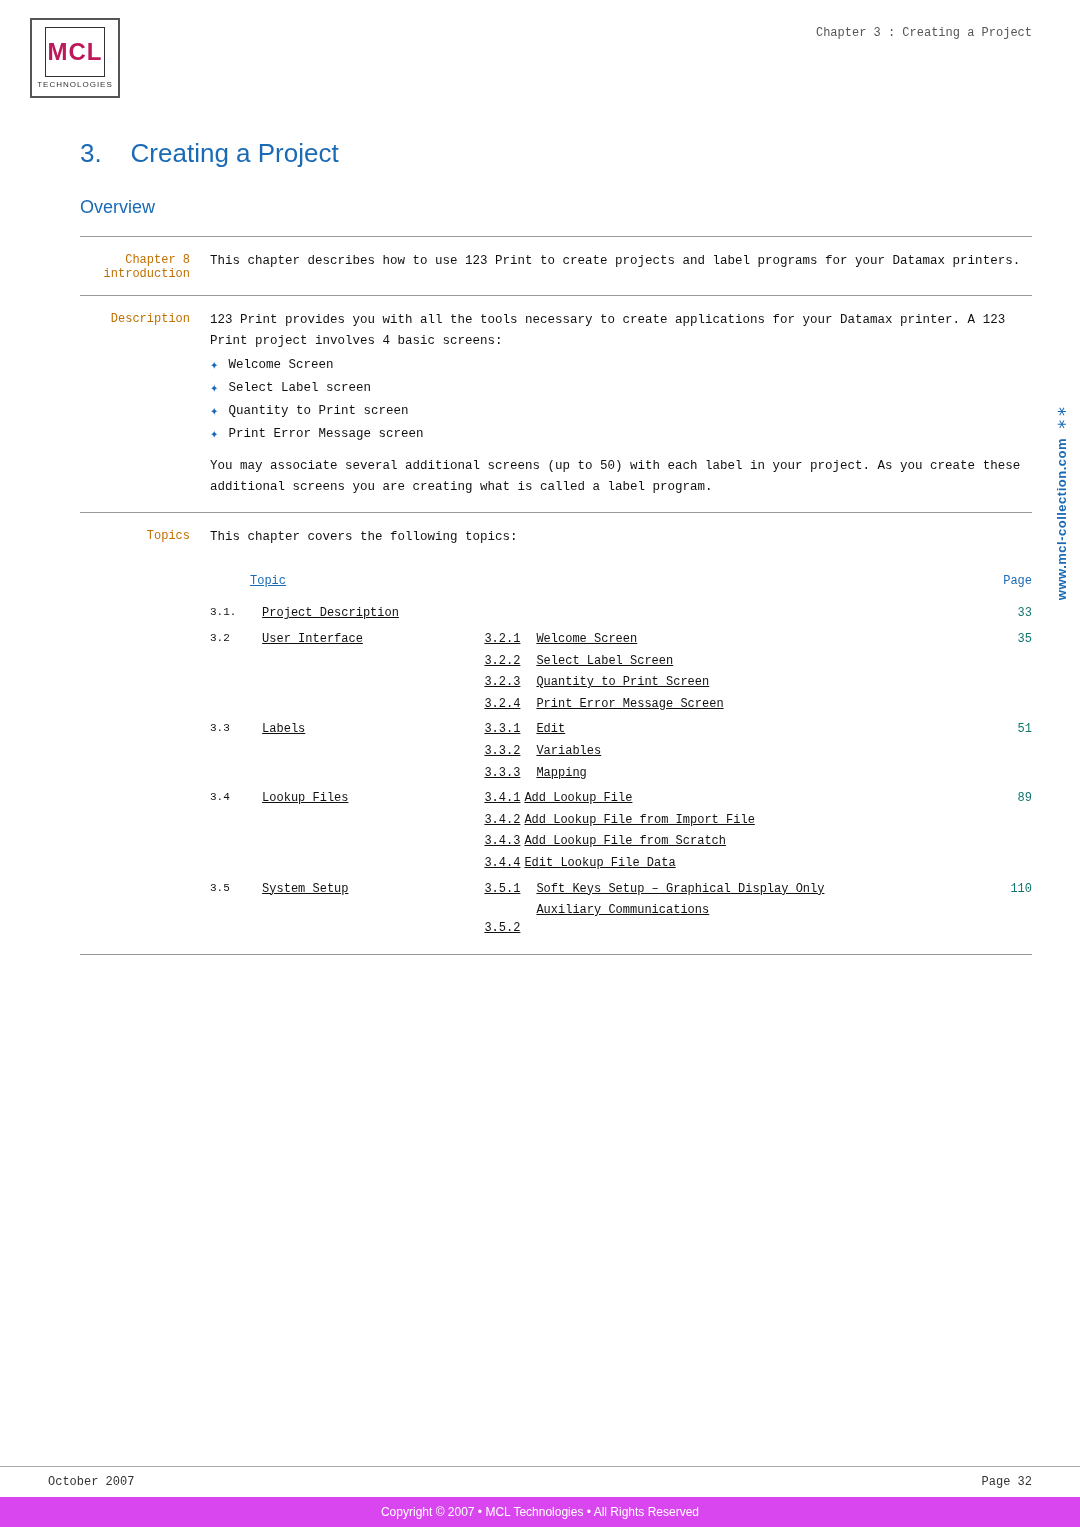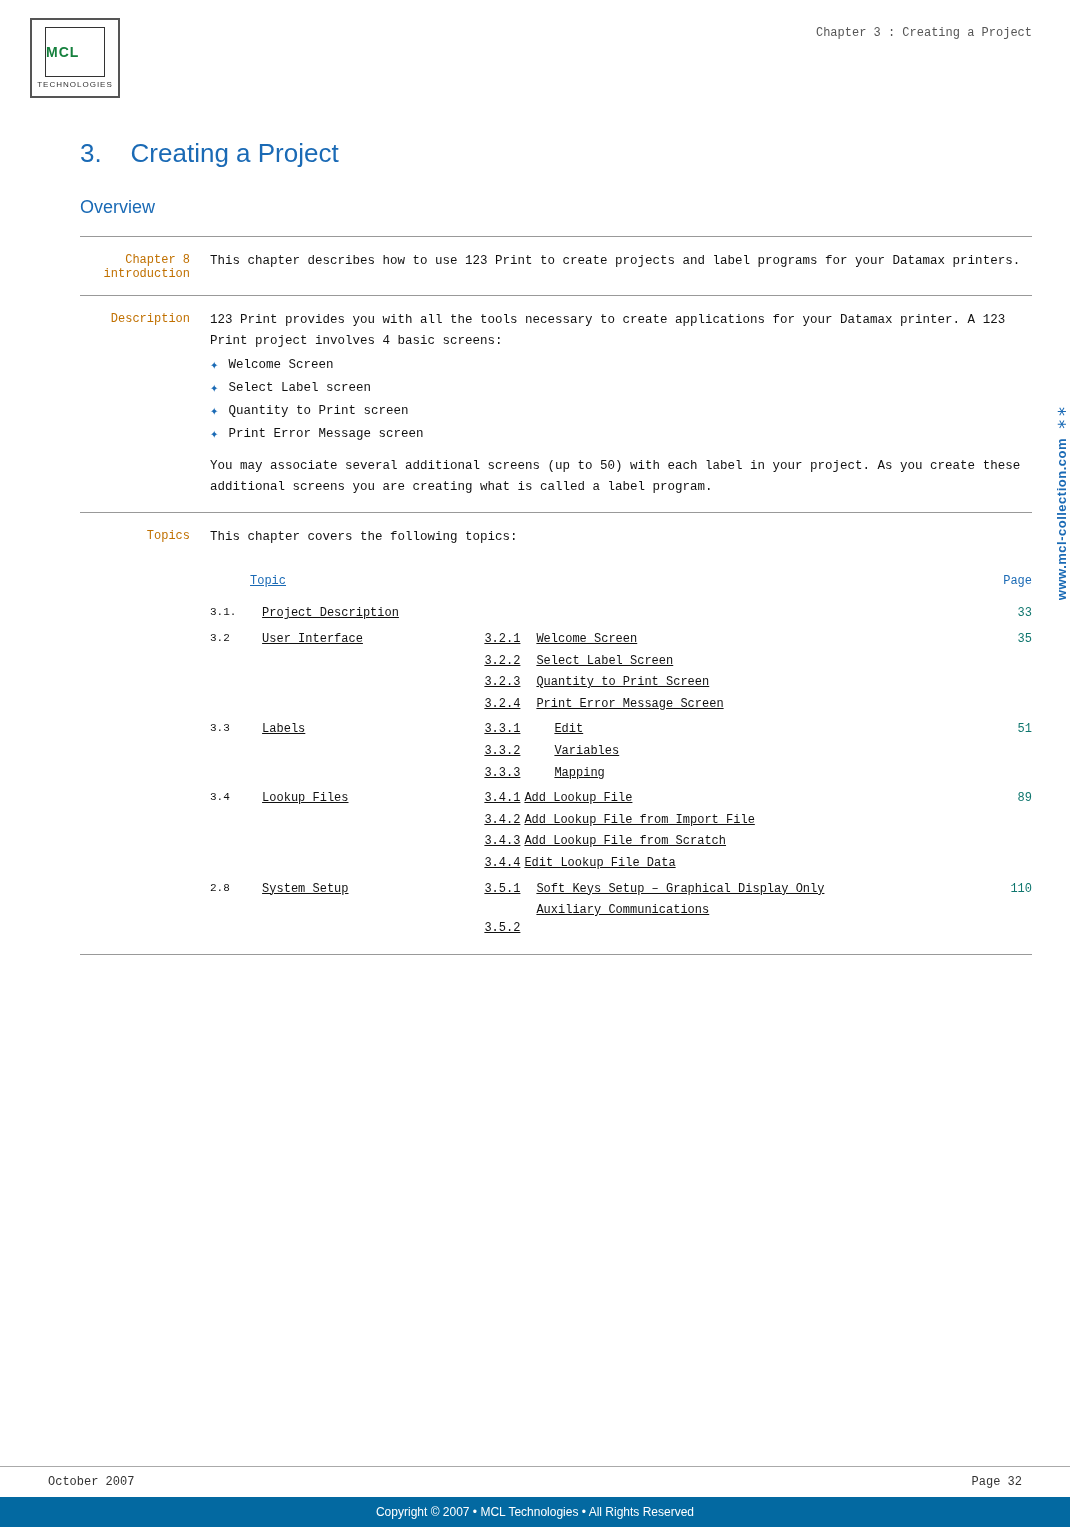--- a/index.html
+++ b/index.html
@@ -39,24 +39,24 @@
       justify-content: center;
       padding: 6px;
     }
 
     .logo-inner {
       width: 60px;
       height: 50px;
       border: 1.5px solid #333;
       display: flex;
       align-items: center;
-      justify-content: flex-start;
-      font-size: 14px;
+      justify-content: center;
+      font-size: 24px;
       font-weight: bold;
-      color: #15803d;
+      color: #be185d;
       letter-spacing: 1px;
       font-family: Arial, sans-serif;
     }
 
     .logo-text {
       font-size: 8px;
       color: #333;
       margin-top: 3px;
       letter-spacing: 1px;
       font-family: Arial, sans-serif;
@@ -267,36 +267,36 @@
       font-family: Arial, sans-serif;
       font-weight: bold;
       letter-spacing: 0.5px;
     }
 
     
     .footer {
       position: absolute;
       bottom: 0;
       left: 0;
-      right: 10px;
+      right: 0;
       border-top: 1px solid #aaa;
       margin-top: 16px;
     }
 
     .footer-top {
       display: flex;
       justify-content: space-between;
       padding: 8px 48px;
       font-size: 12px;
       font-family: 'Courier New', monospace;
       color: #333;
     }
 
     .footer-bottom {
-      background: #0369a1;
+      background: #d946ef;
       color: #fff;
       text-align: center;
       padding: 8px;
       font-size: 12px;
       font-family: Arial, sans-serif;
     }
 
     .toc-header-table {
       width: 100%;
       border-collapse: collapse;
@@ -413,21 +413,21 @@
                   </span>
                 </span>
               </td>
               <td class="toc-page-num">35</td>
             </tr>
 
             <tr class="toc-row">
               <td class="toc-num">3.3</td>
               <td class="toc-title">Labels</td>
               <td class="toc-sub">
-                <span style="display:flex; gap:34px;">
+                <span style="display:flex; gap:16px;">
                   <span>
                     <span class="toc-sub-line">3.3.1</span>
                     <span class="toc-sub-line">3.3.2</span>
                     <span class="toc-sub-line">3.3.3</span>
                   </span>
                   <span>
                     <span class="toc-sub-line">Edit</span>
                     <span class="toc-sub-line">Variables</span>
                     <span class="toc-sub-line">Mapping</span>
                   </span>
@@ -452,21 +452,21 @@
                     <span class="toc-sub-line">Add Lookup File from Import File</span>
                     <span class="toc-sub-line">Add Lookup File from Scratch</span>
                     <span class="toc-sub-line">Edit Lookup File Data</span>
                   </span>
                 </span>
               </td>
               <td class="toc-page-num">89</td>
             </tr>
 
             <tr class="toc-row">
-              <td class="toc-num">2.8</td>
+              <td class="toc-num">3.5</td>
               <td class="toc-title">System Setup</td>
               <td class="toc-sub">
                 <span style="display:flex; gap:16px;">
                   <span>
                     <span class="toc-sub-line">3.5.1</span>
                     <span class="toc-sub-line" style="margin-top:18px;"></span>
                     <span class="toc-sub-line">3.5.2</span>
                   </span>
                   <span>
                     <span class="toc-sub-line">Soft Keys Setup – Graphical Display Only</span>

